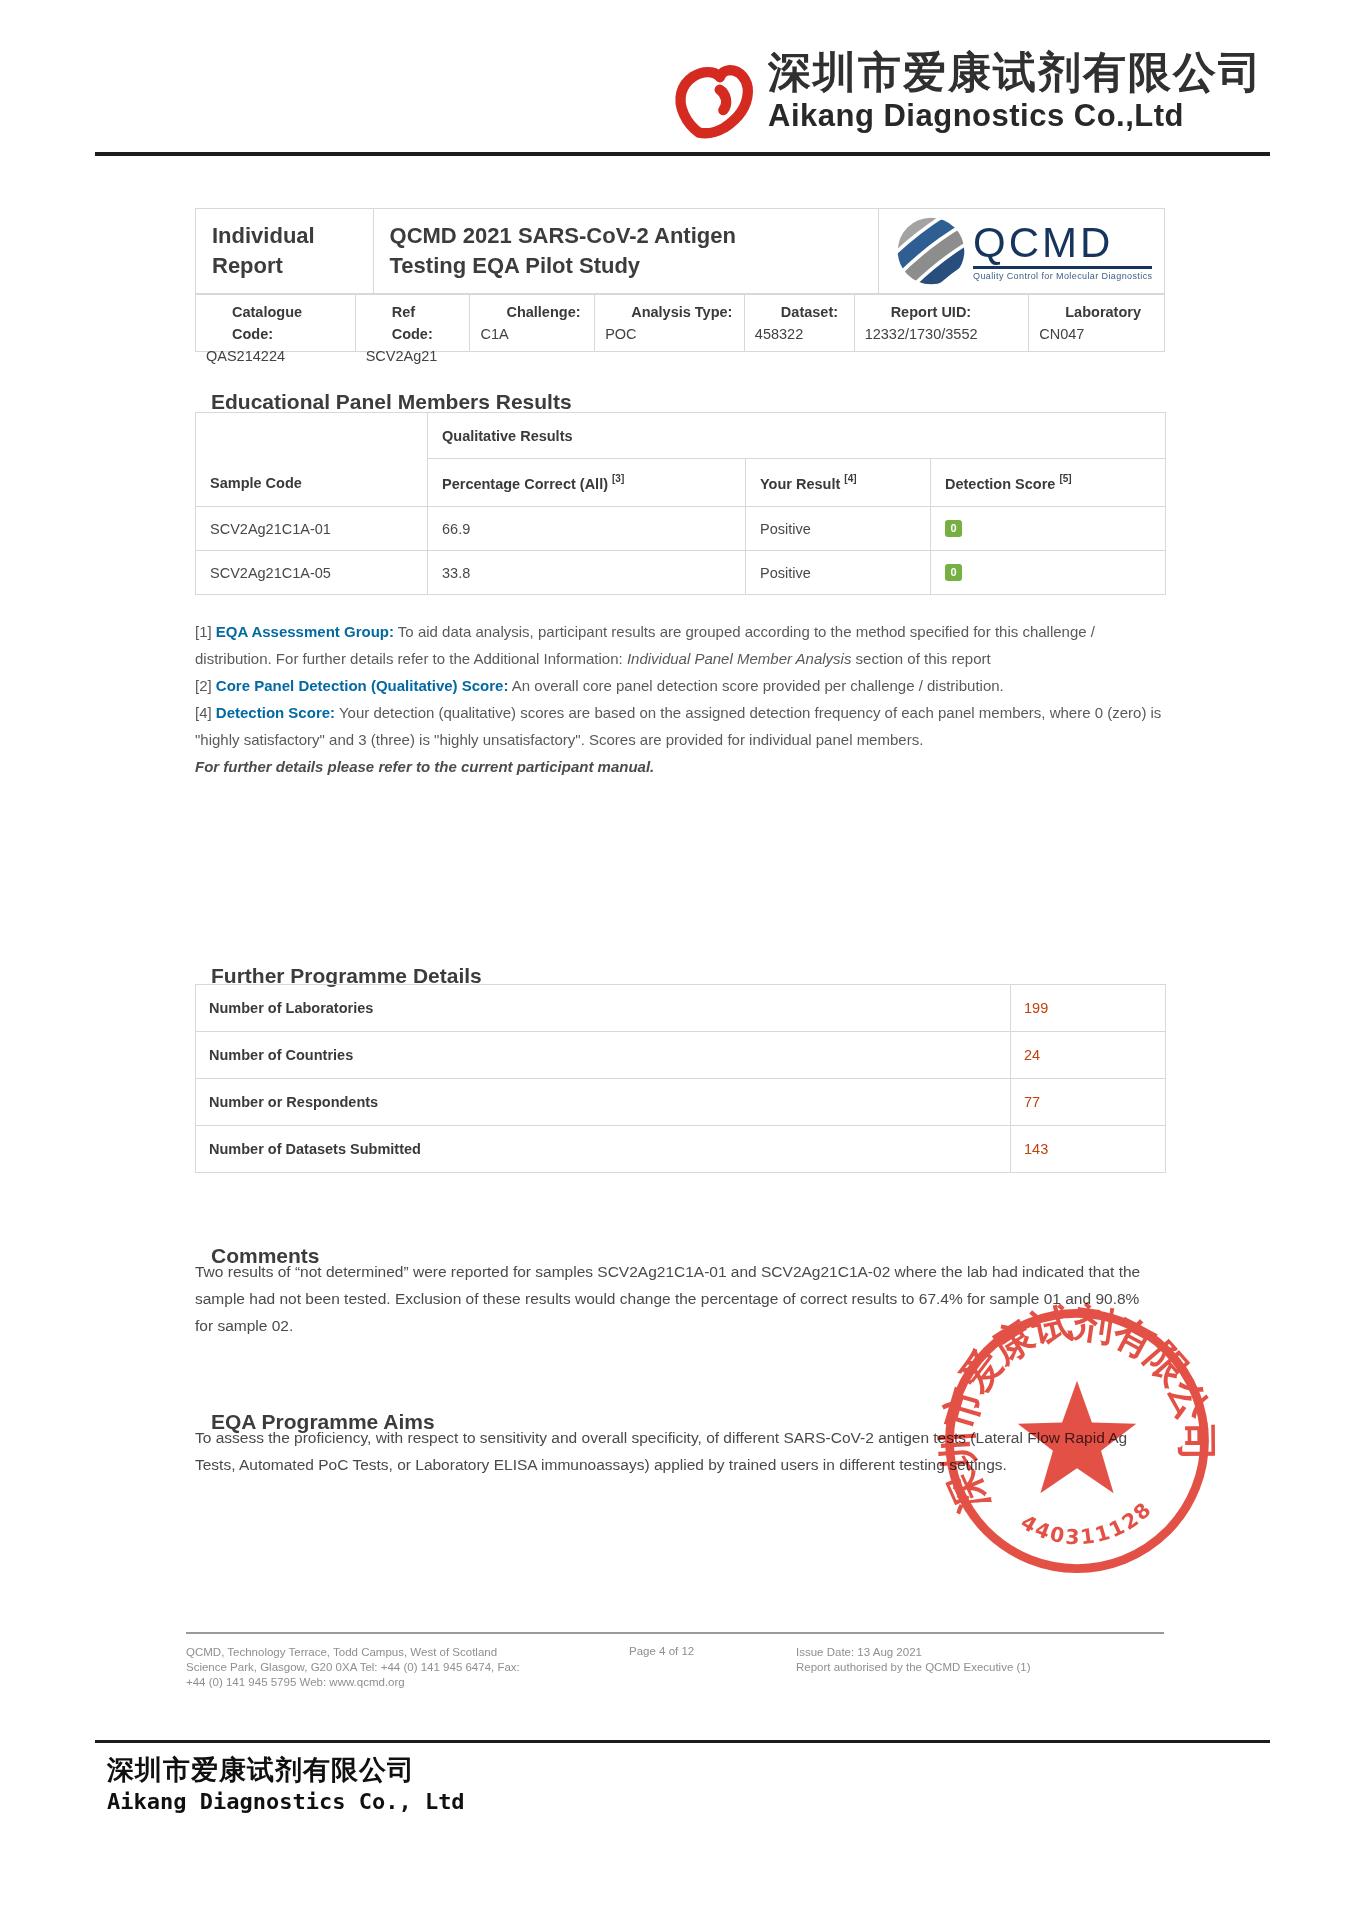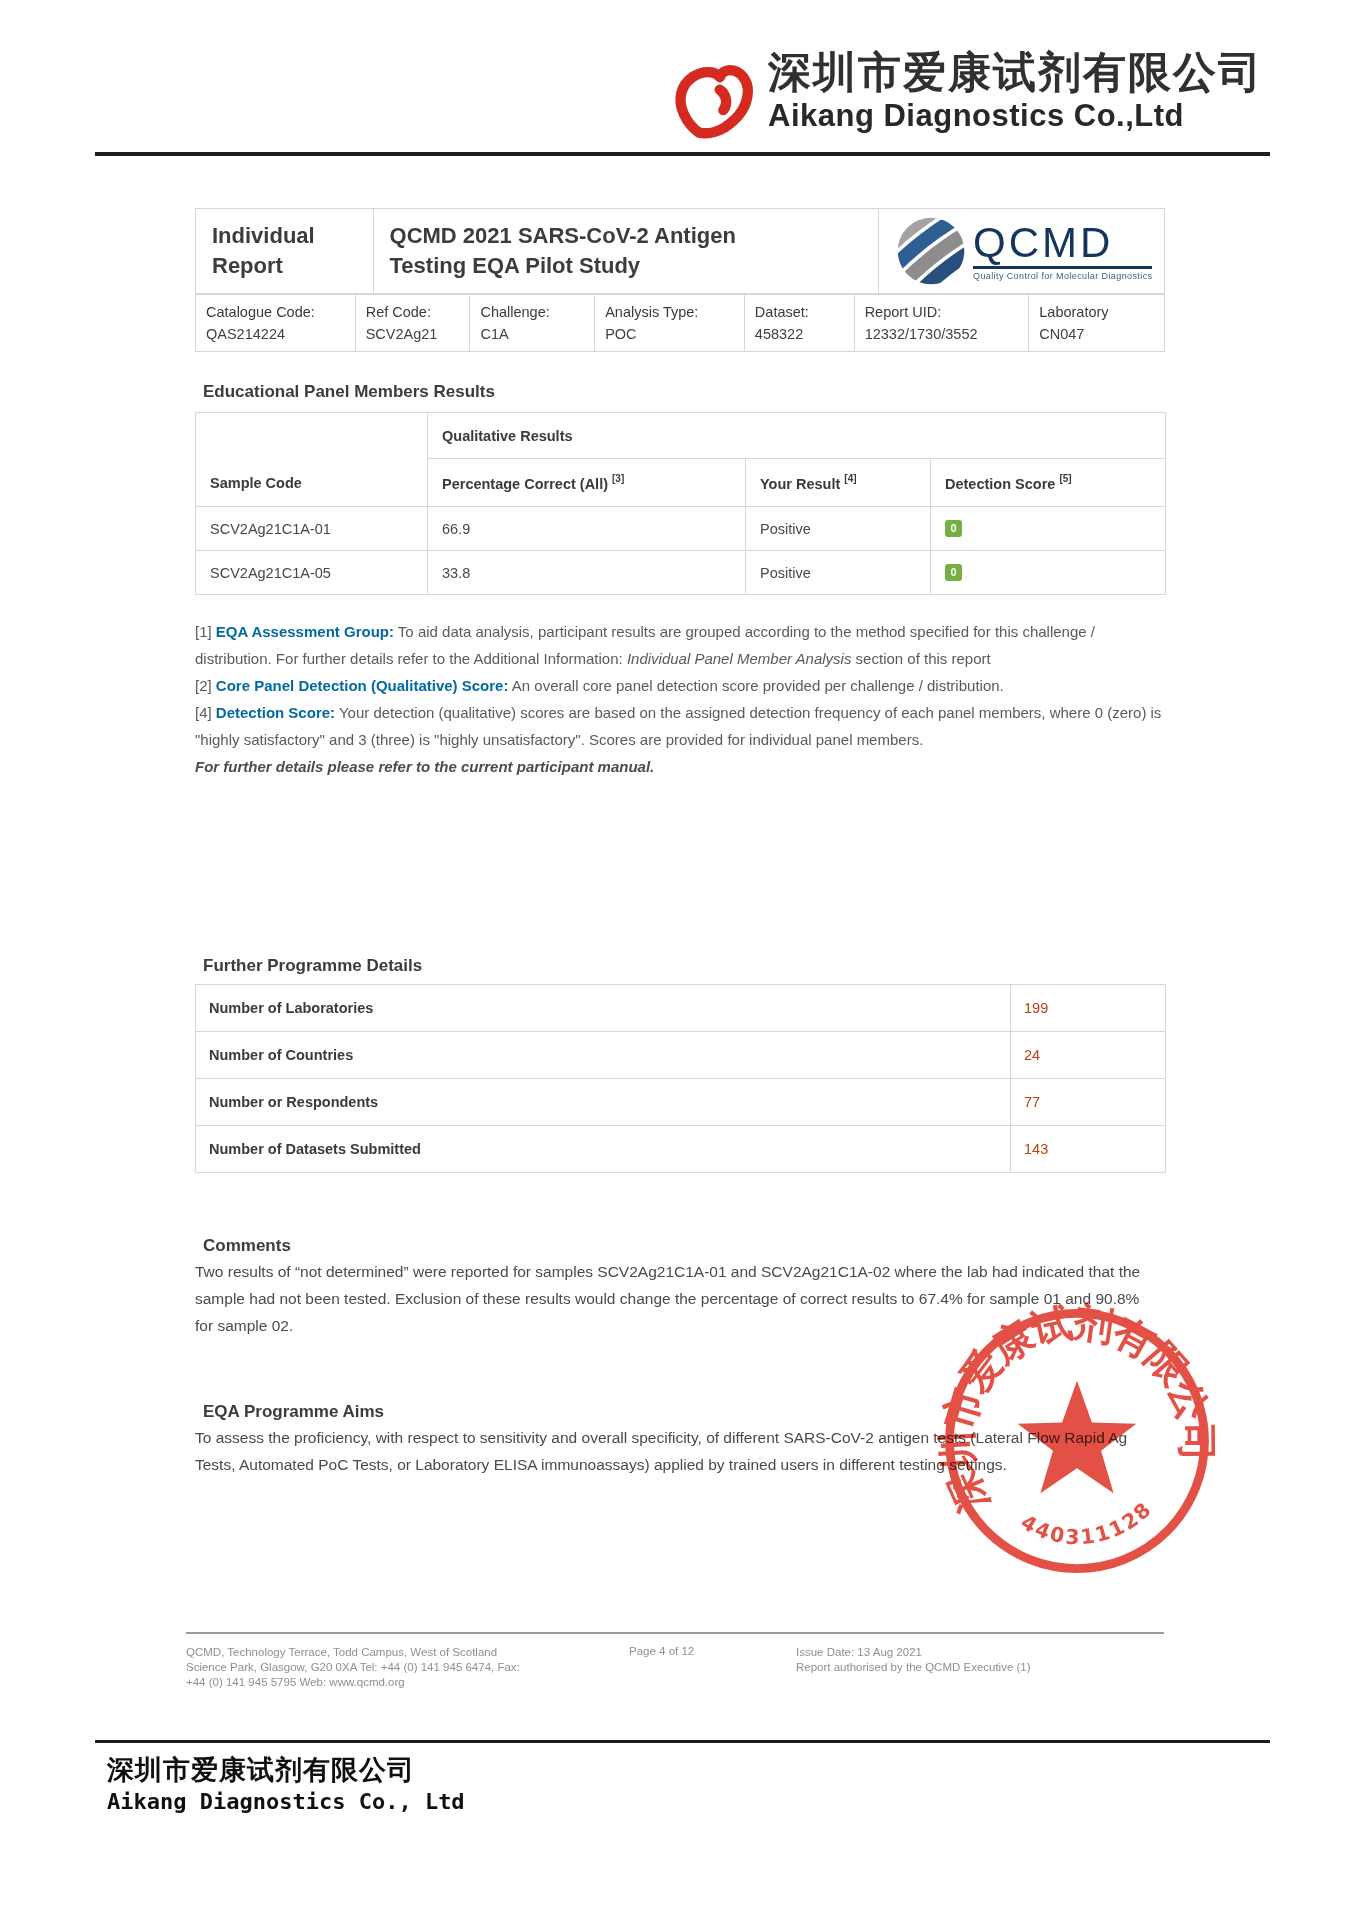--- a/index.html
+++ b/index.html
@@ -25,23 +25,23 @@
   .qcmd-block{margin-left:6px;}
   .qcmd-word{font-size:42px;font-weight:normal;color:var(--navy,#16355c);letter-spacing:3px;
              line-height:1;border-bottom:3px solid var(--navy,#16355c);padding-bottom:2px;}
   .qcmd-tagline{font-size:9px;color:#3f6086;letter-spacing:0.4px;margin-top:2px;white-space:nowrap;}
   
   .meta{position:absolute;top:294px;left:195px;width:970px;height:58px;display:flex;
         border:1px solid #d8d8d8;box-sizing:border-box;}
   .meta .mcell{box-sizing:border-box;border-right:1px solid #d8d8d8;padding:7px 10px;font-size:14.5px;
                line-height:1.5;color:#424242;}
   .meta .mcell:last-child{border-right:none;}
-  .meta .mlabel{font-weight:normal;color:#3a3a3a;}
-  
-  .sec-h{position:absolute;left:195px;font-size:17px;font-weight:bold;color:#3c3c3c;margin:8px;}
+  .meta .mlabel{font-weight:bold;color:#3a3a3a;margin-left:26px;}
+  
+  .sec-h{position:absolute;left:195px;font-size:21px;font-weight:bold;color:#3c3c3c;margin:16px;}
   
   .results{position:absolute;top:412px;left:195px;border-collapse:collapse;table-layout:fixed;width:970px;}
   .results td,.results th{border:1px solid #d8d8d8;font-size:14.5px;text-align:left;
                           padding:0 14px;color:#484848;box-sizing:border-box;}
   .results th{font-weight:bold;color:#3a3a3a;}
   .results .hrow1 th{height:46px;vertical-align:middle;}
   .results .hrow2 th{height:48px;vertical-align:middle;}
   .results th.samplehd{vertical-align:bottom;padding-bottom:15px;}
   .results .drow td{height:44px;vertical-align:middle;}
   sup.fn{font-size:10px;font-weight:bold;position:relative;top:-1px;}

